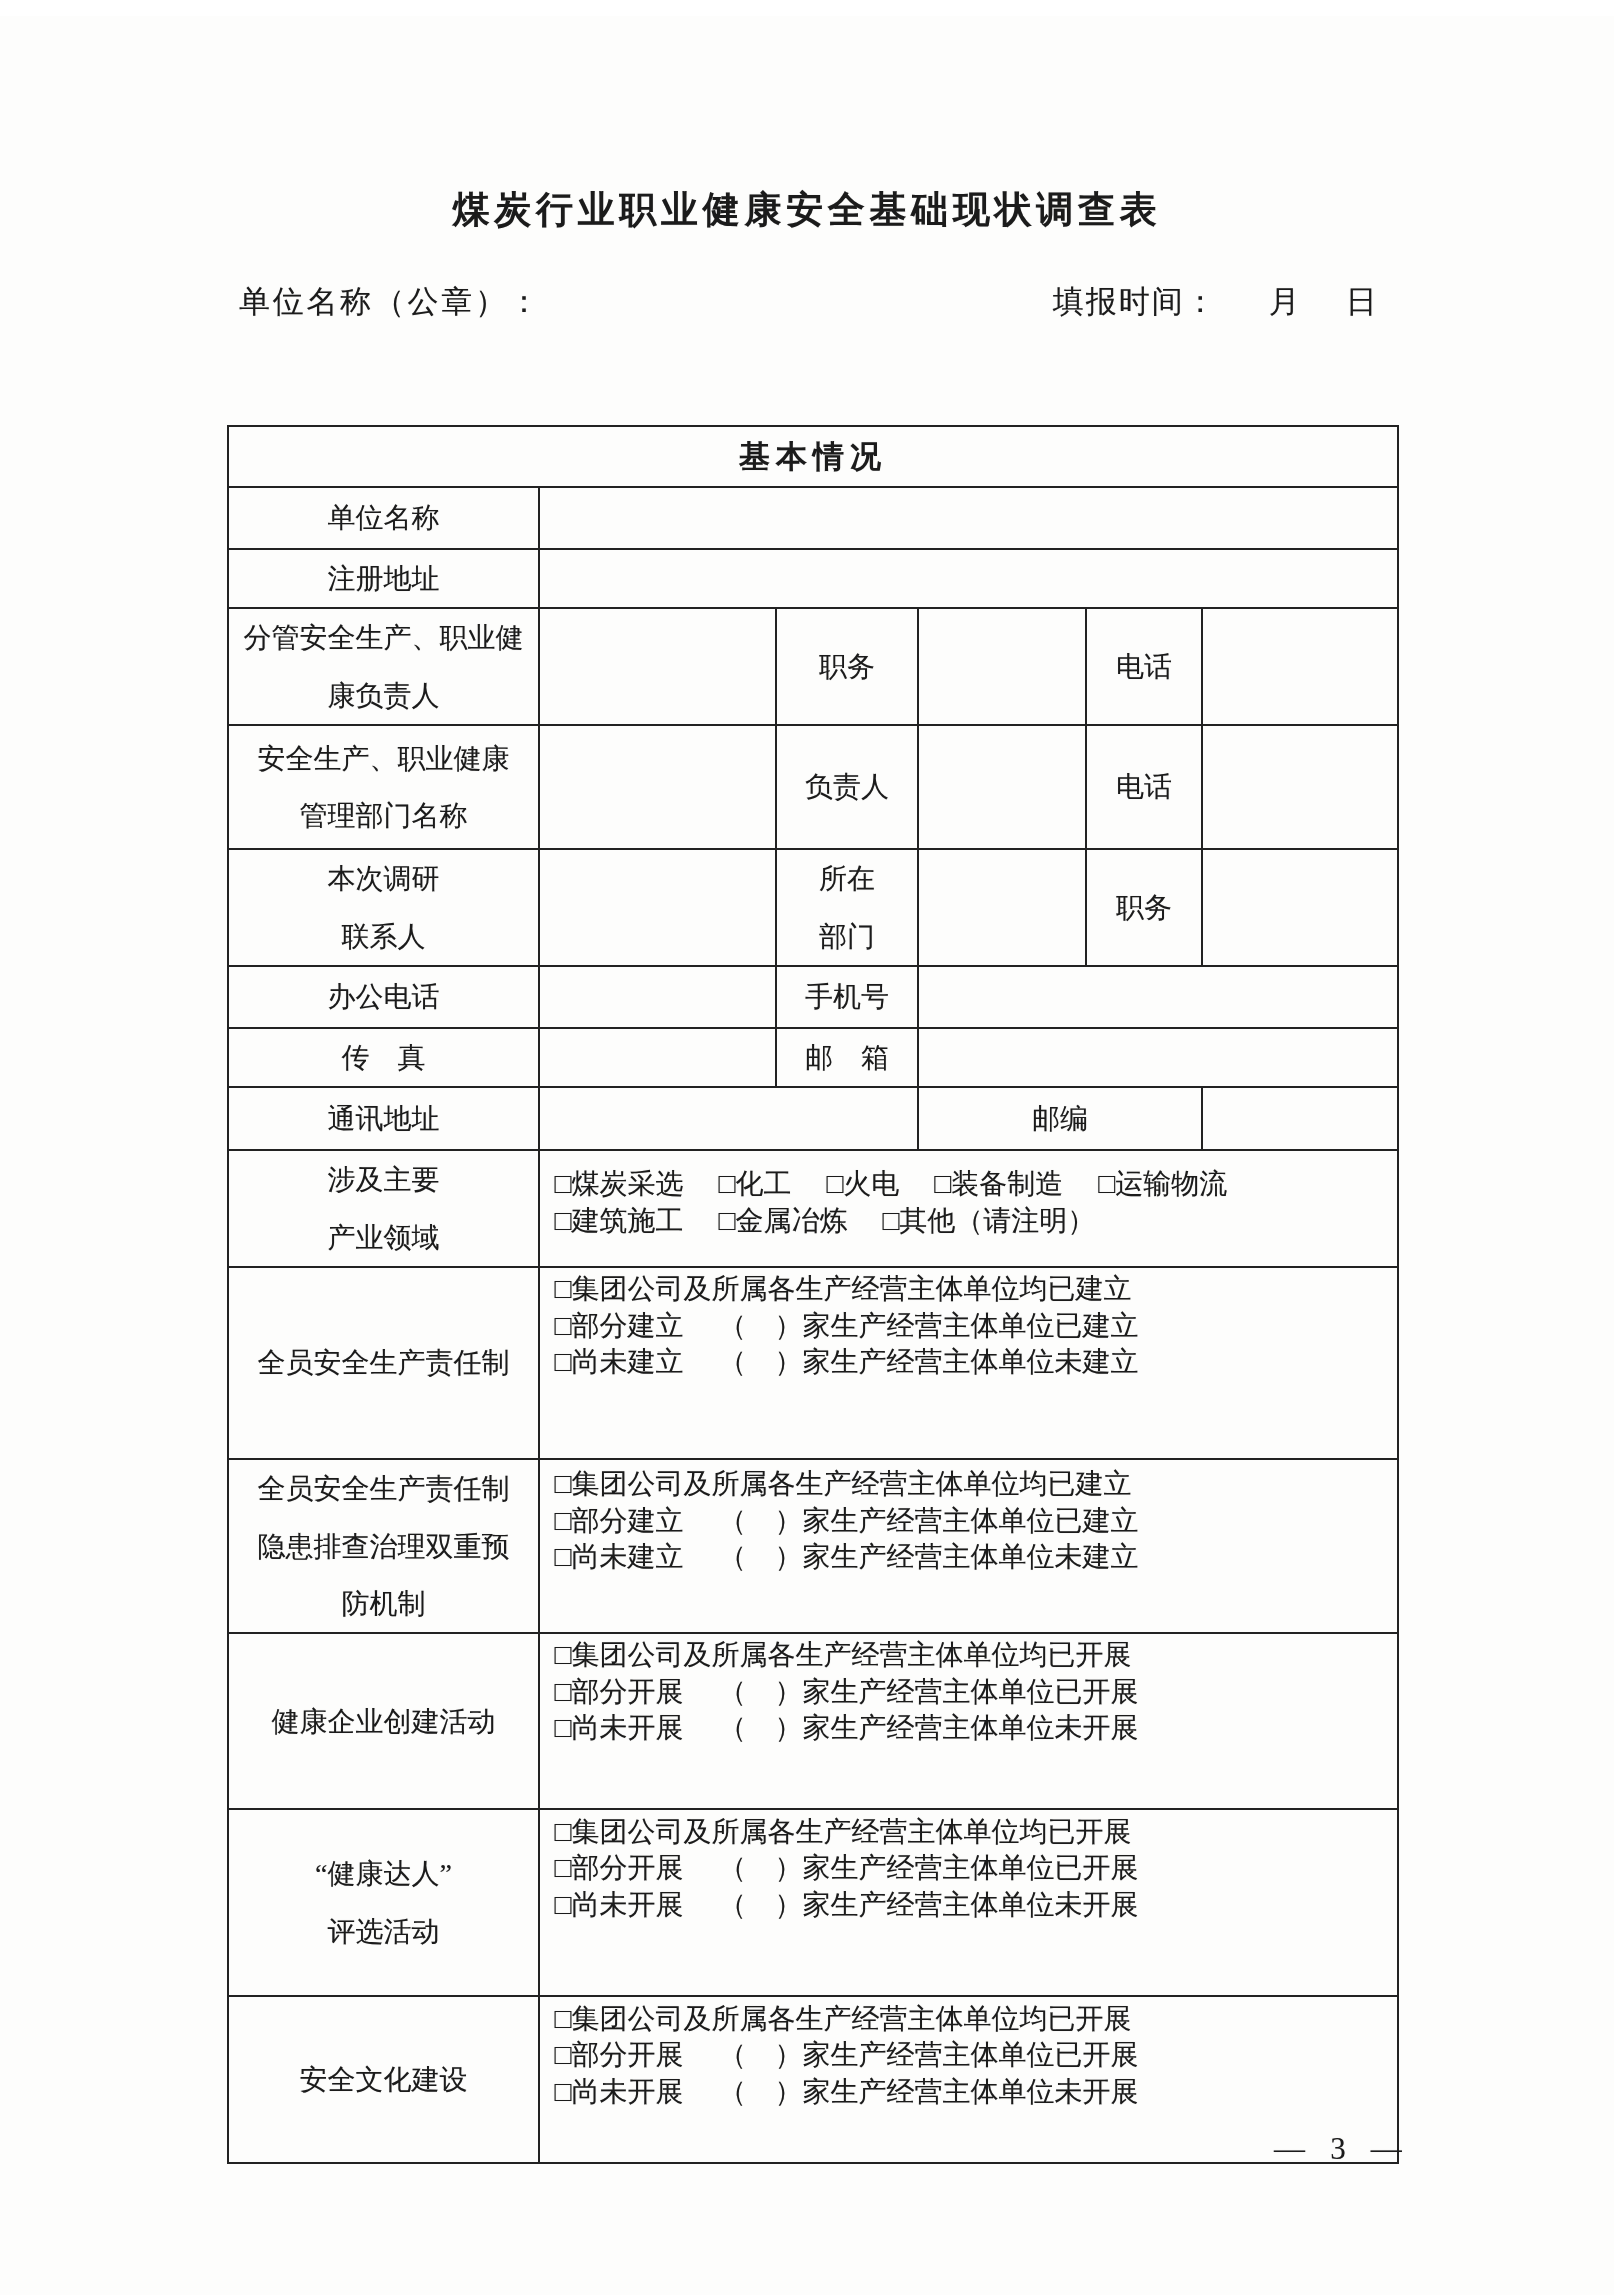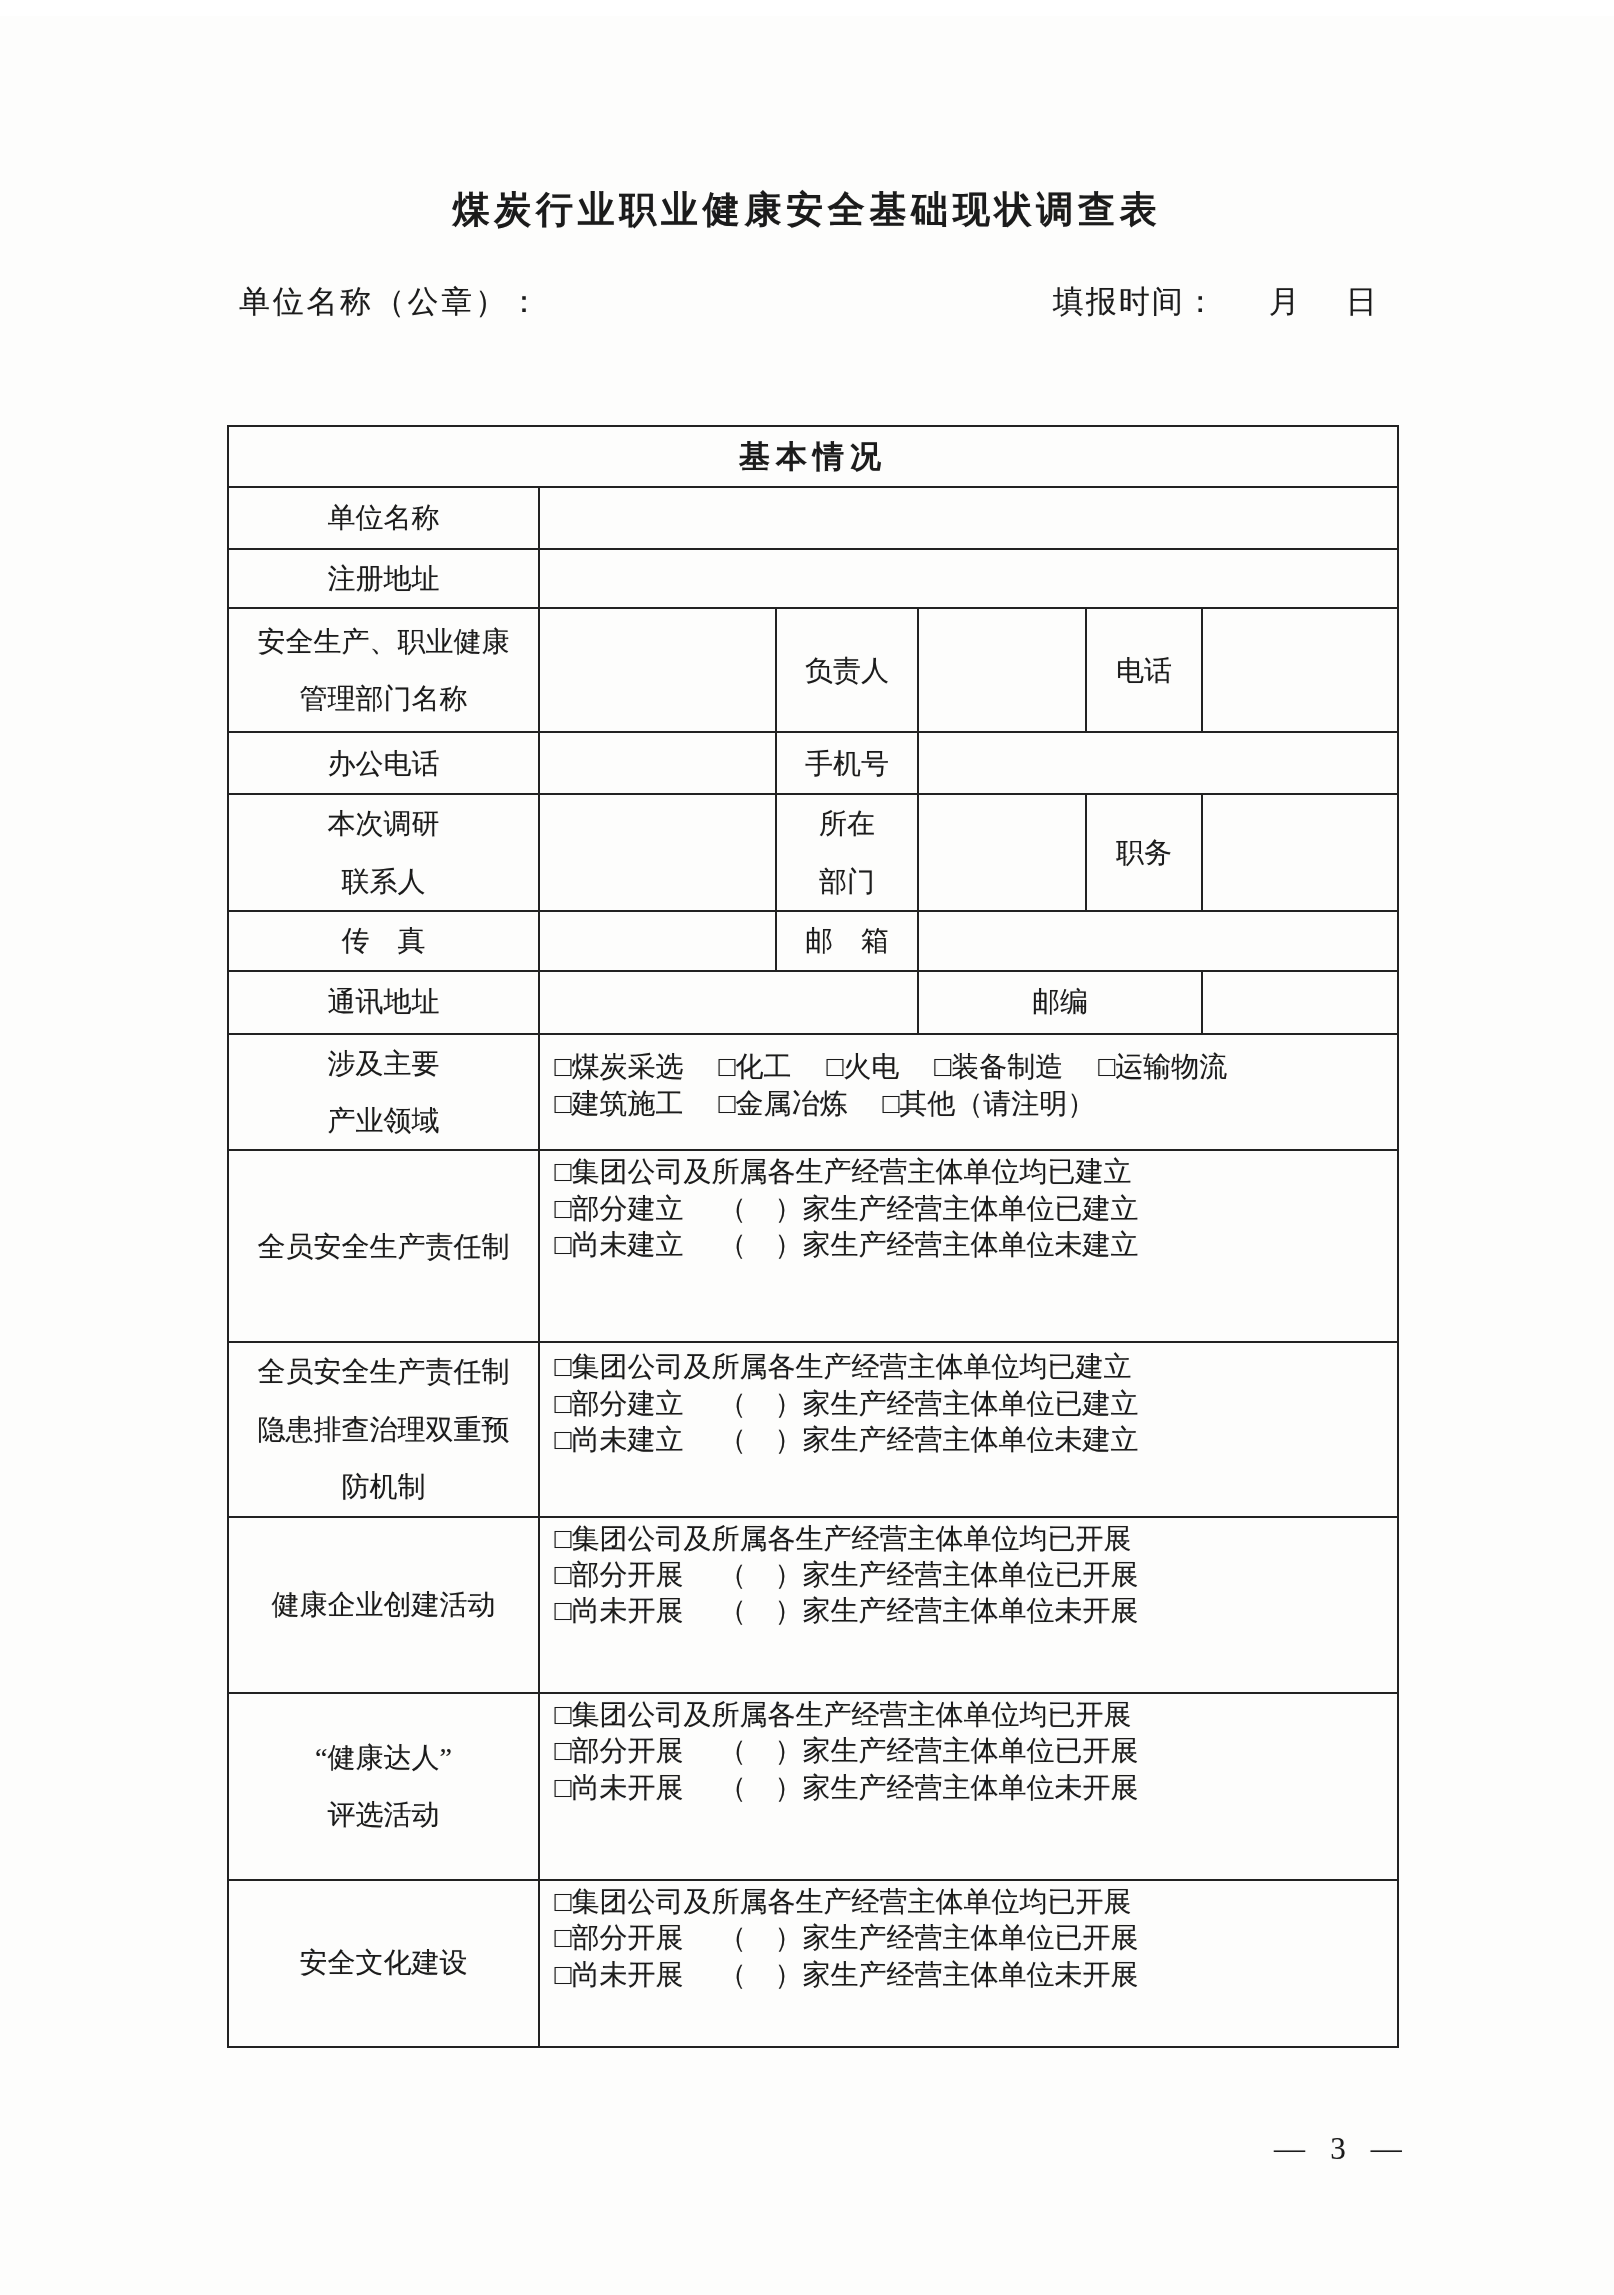--- a/index.html
+++ b/index.html
@@ -75,47 +75,56 @@
       <tr style="height:62px">
         <td class="lb">单位名称</td>
         <td colspan="5"></td>
       </tr>
 
       <tr style="height:58px">
         <td class="lb">注册地址</td>
         <td colspan="5"></td>
       </tr>
 
+      <tr style="height:114px">
+        <td class="lb">分管安全生产、职业健
+康负责人</td>
+        <td></td>
+        <td class="lb">职务</td>
+        <td></td>
+        <td class="lb">电话</td>
+        <td></td>
+      </tr>
 
       <tr style="height:124px">
         <td class="lb">安全生产、职业健康
 管理部门名称</td>
         <td></td>
         <td class="lb">负责人</td>
         <td></td>
         <td class="lb">电话</td>
         <td></td>
       </tr>
 
-      <tr style="height:62px">
-        <td class="lb">办公电话</td>
-        <td></td>
-        <td class="lb">手机号</td>
-        <td colspan="3"></td>
-      </tr>
-
       <tr style="height:104px">
         <td class="lb">本次调研
 联系人</td>
         <td></td>
         <td class="lb">所在
 部门</td>
         <td></td>
         <td class="lb">职务</td>
         <td></td>
+      </tr>
+
+      <tr style="height:62px">
+        <td class="lb">办公电话</td>
+        <td></td>
+        <td class="lb">手机号</td>
+        <td colspan="3"></td>
       </tr>
 
       <tr style="height:59px">
         <td class="lb">传　真</td>
         <td></td>
         <td class="lb">邮　箱</td>
         <td colspan="3"></td>
       </tr>
 
       <tr style="height:63px">

